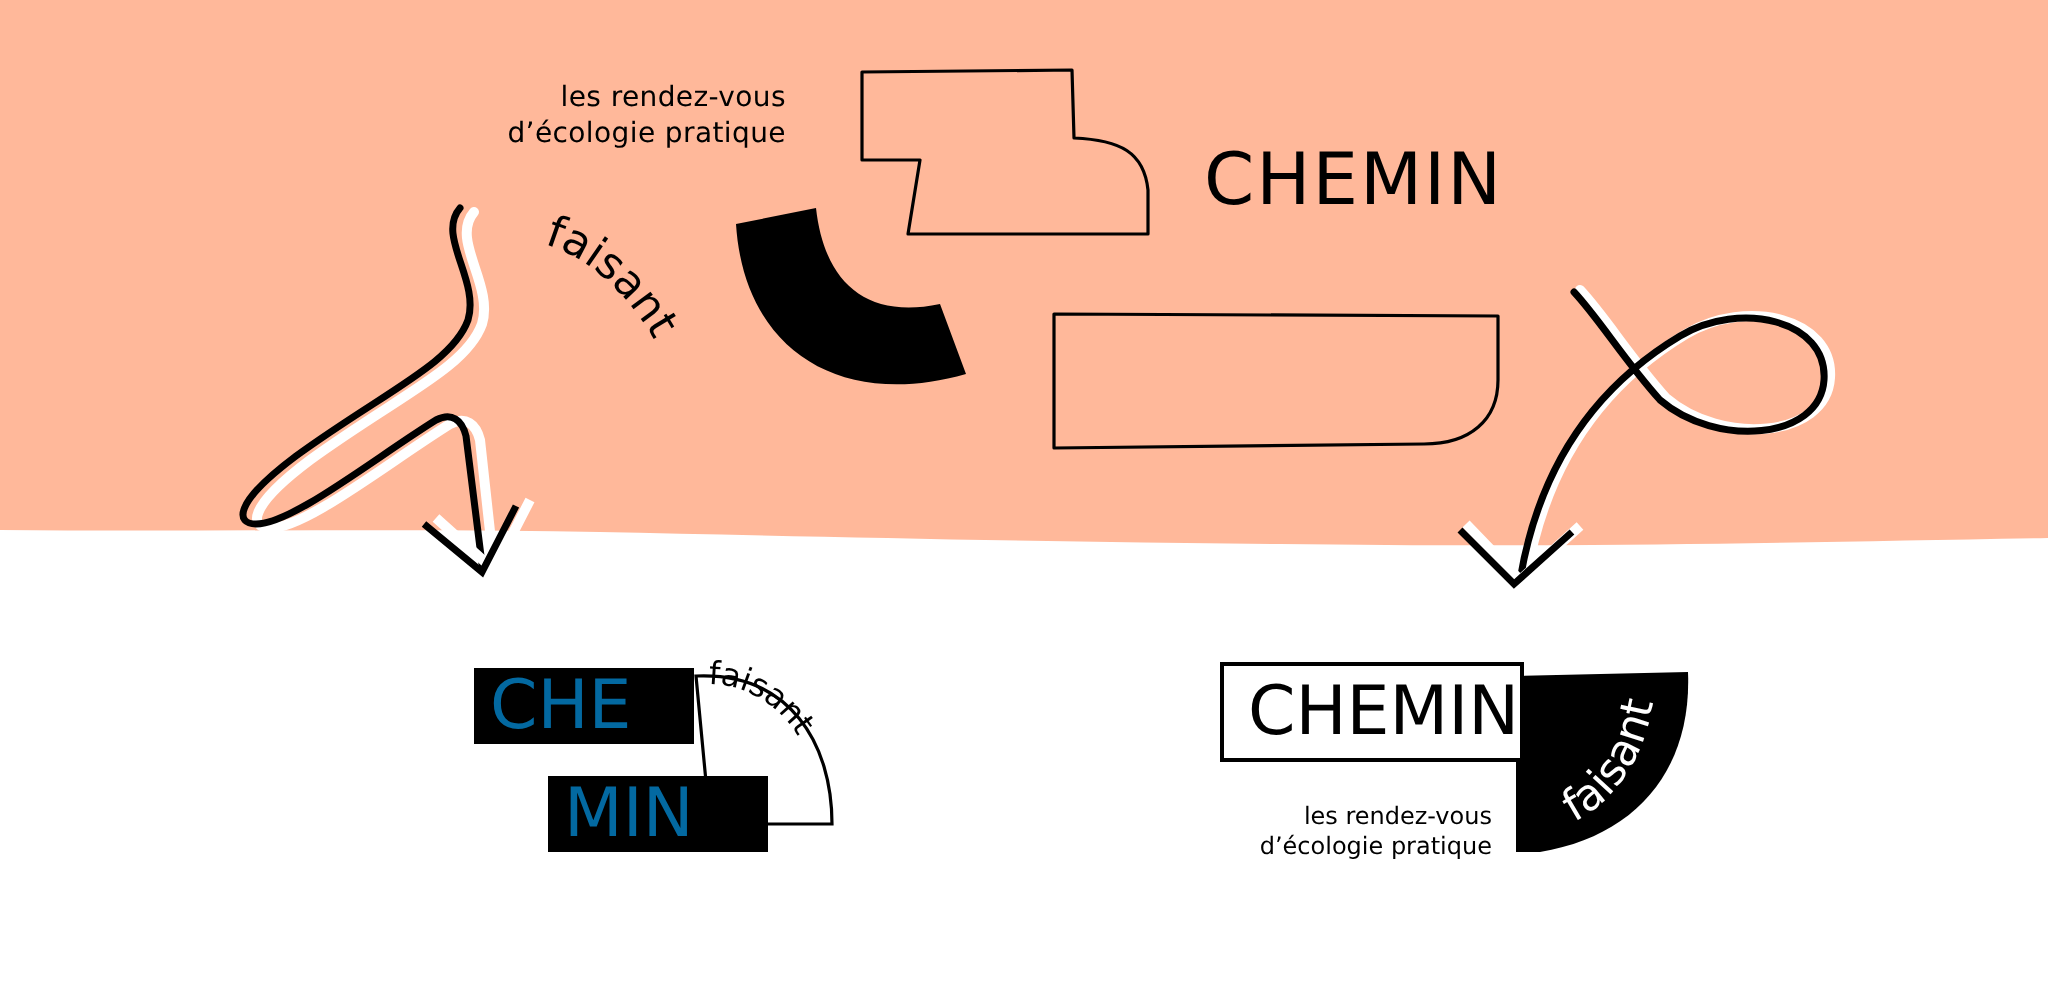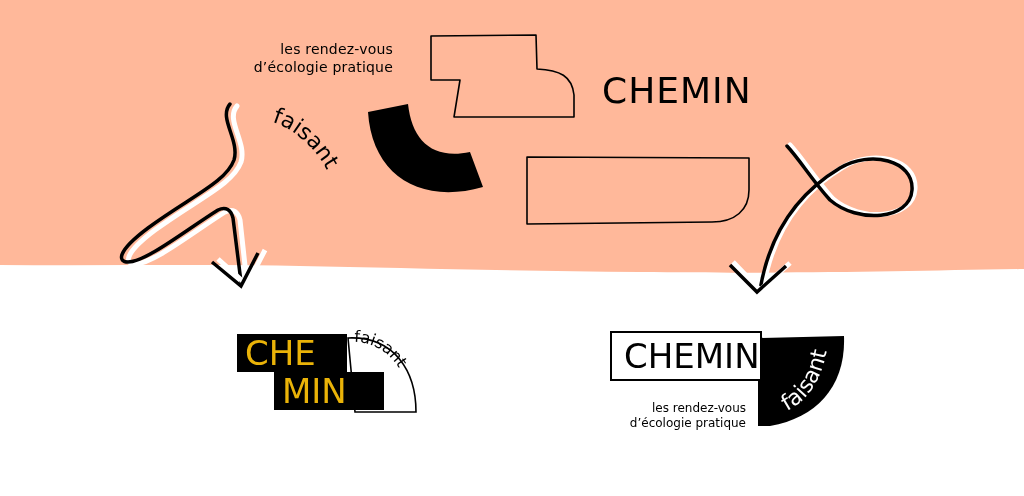--- a/index.html
+++ b/index.html
@@ -3,21 +3,21 @@
 <meta charset="utf-8">
 <style>
   html, body { margin: 0; padding: 0; }
   body { width: 1024px; height: 496px; position: relative; overflow: hidden; background: #ffffff; font-family: "Liberation Sans", sans-serif; color: #000; }
   .stage { position: absolute; left: 0; top: 0; width: 1024px; height: 496px; }
   svg.bg { position: absolute; left: 0; top: 0; }
   .abs { position: absolute; }
   .tagline { font-family: "DejaVu Sans", sans-serif; font-size: 14px; line-height: 18px; text-align: right; letter-spacing: 0.2px; }
   .wordmark { font-family: "DejaVu Sans", sans-serif; font-size: 36px; letter-spacing: 1px; }
   .arc-text { font-family: "DejaVu Sans", sans-serif; }
-  .logo1-che, .logo1-min { font-family: "DejaVu Sans", sans-serif; color: #eab308; background: #000; font-size: 34px; line-height: 34px; padding: 2px 8px; }
+  .logo1-che, .logo1-min { font-family: "DejaVu Sans", sans-serif; color: #0369a1; background: #000; font-size: 34px; line-height: 34px; padding: 2px 8px; }
   .logo2-box { border: 2px solid #000; font-family: "DejaVu Sans", sans-serif; font-size: 34px; line-height: 34px; padding: 6px 12px; background: #fff; }
   .logo2-tag { font-family: "DejaVu Sans", sans-serif; font-size: 12px; line-height: 15px; text-align: right; }
 </style>
 </head>
 <body>
 
 <div class="stage">
 
   <svg class="bg" width="1024" height="496" viewBox="0 0 1024 496">
 
@@ -65,21 +65,21 @@
 
   <div class="abs tagline" style="left:206px; top:40px; width:187px;">
     <div>les rendez-vous</div>
     <div>d’écologie pratique</div>
   </div>
 
   <div class="abs wordmark" style="left:602px; top:70px;">CHEMIN</div>
 
   <div class="abs" style="left:237px; top:334px;">
     <div class="logo1-che" style="position:absolute; left:0; top:0; width:94px;">CHE</div>
-    <div class="logo1-min" style="position:absolute; left:37px; top:38px; width:94px;">MIN</div>
+    <div class="logo1-min" style="position:absolute; left:37px; top:54px; width:94px;">MIN</div>
   </div>
 
   <div class="abs" style="left:610px; top:331px;">
     <div class="logo2-box" style="position:absolute; left:0; top:0; width:124px;">CHEMIN</div>
     <div class="logo2-tag" style="position:absolute; left:0; top:70px; width:136px;">
       <div>les rendez-vous</div>
       <div>d’écologie pratique</div>
     </div>
   </div>
 </div>

